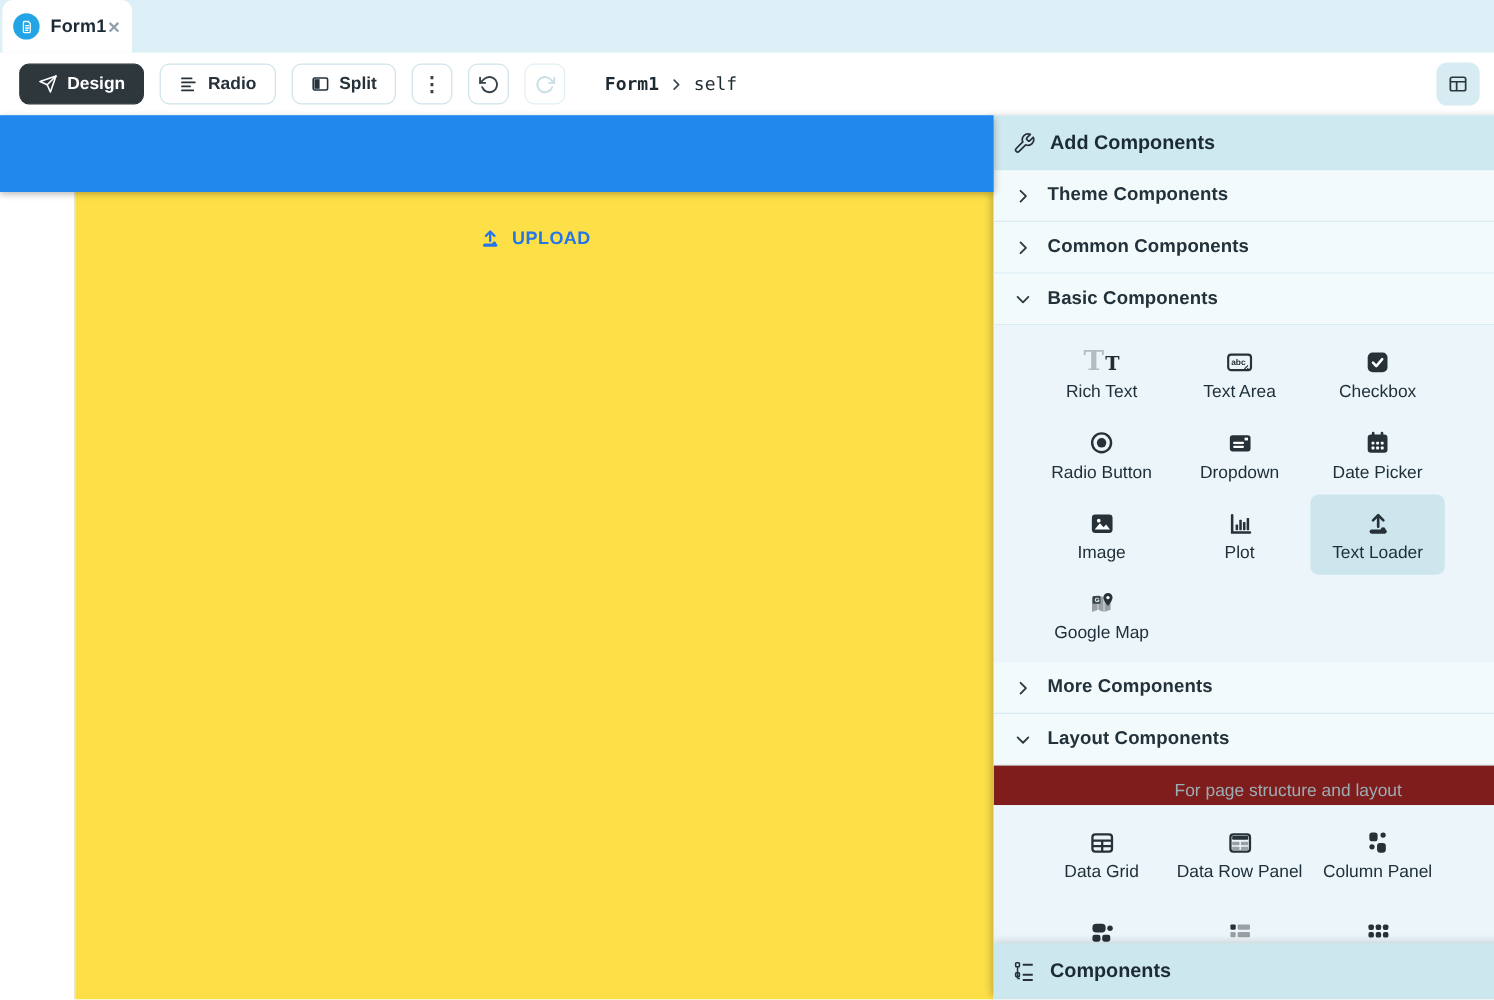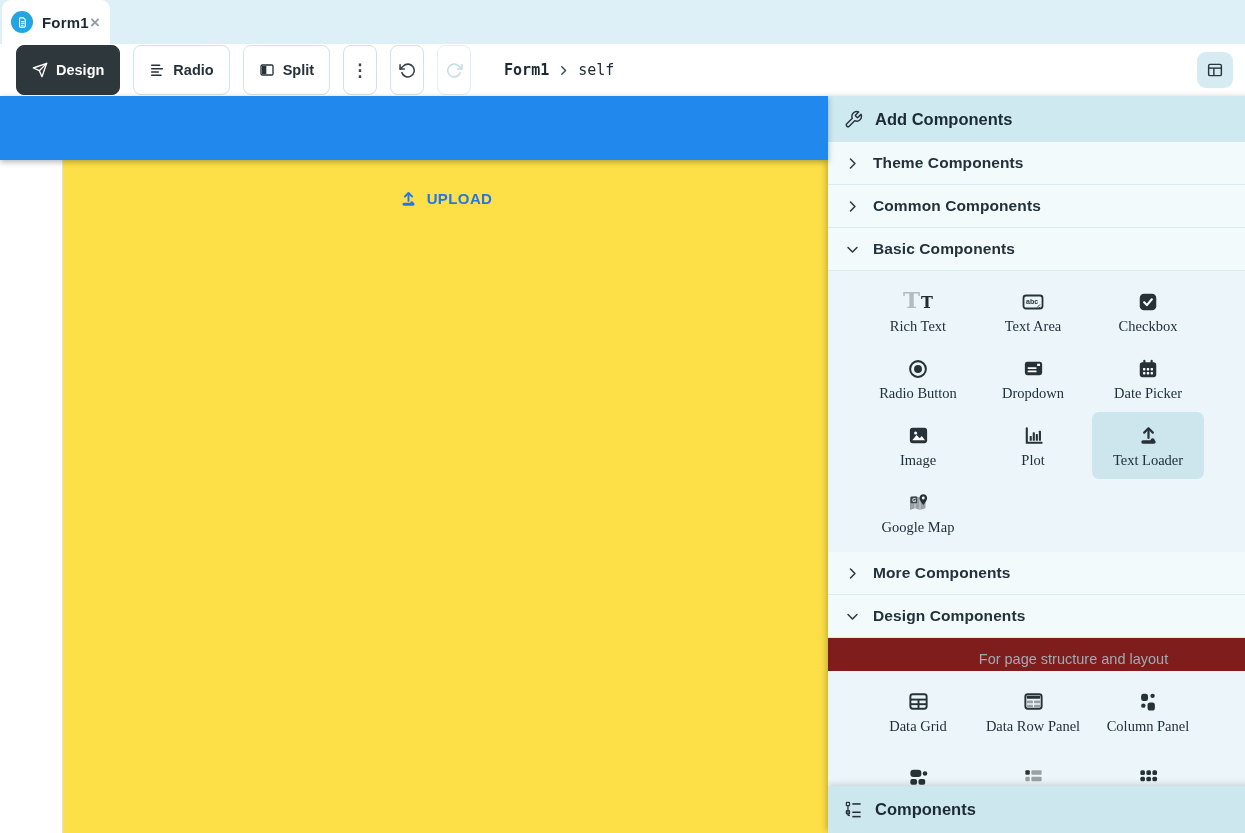--- a/index.html
+++ b/index.html
@@ -8,21 +8,21 @@
   
   .tabbar { height:44px; background:#ddf0f7; display:flex; align-items:flex-end; }
   .tab { width:108px; height:44px; background:#fff; border-radius:9px 9px 0 0; margin-left:2px;
          display:flex; align-items:center; padding:0 10px 0 9px; cursor:pointer; }
   .tab-ico { width:22px; height:22px; border-radius:50%; background:#23a5e5; display:flex; align-items:center; justify-content:center; flex:none; }
   .tab-label { margin-left:9px; font-size:15px; font-weight:700; color:#1c2b33; letter-spacing:.2px; }
   .tab-close { margin-left:auto; color:#8fa0a9; font-size:17px; font-weight:600; line-height:1; cursor:pointer; }
 
   
   .toolbar { height:52px; background:#fff; display:flex; align-items:center; padding-left:16px; gap:13px; position:relative; }
-  .btn { height:50px; border-radius:8px; border:1.6px solid #cfe3ea; background:#fff; display:flex; align-items:center;
+  .btn { height:34px; border-radius:8px; border:1.6px solid #cfe3ea; background:#fff; display:flex; align-items:center;
          gap:8px; padding:0 15px; font-weight:700; font-size:14.5px; color:#26313a; cursor:pointer; }
   .btn.dark { background:#2e373c; border-color:#2e373c; color:#fff; }
   .btn.square { width:34px; padding:0; justify-content:center; }
   .btn.disabled { border-color:#e2eff4; color:#c9dde5; cursor:default; }
   .kebab-glyph { font-size:17px; font-weight:700; color:#3a444b; letter-spacing:0; }
   .breadcrumb { margin-left:20px; display:flex; align-items:center; gap:9px;
                 font-family:"DejaVu Sans Mono","Liberation Mono",monospace; font-size:15px; color:#1d2a32; }
   .bc-root { font-weight:700; cursor:pointer; }
   .bc-current { cursor:pointer; }
   .bc-sep { display:flex; align-items:center; color:#37454d; }
@@ -47,21 +47,21 @@
   .sb-minus { font-size:20px; font-weight:700; color:#26313a; cursor:pointer; line-height:1; padding-right:4px; }
   .cat-row { height:43px; background:#f2fafc; border-bottom:1px solid #d9ecf2; display:flex; align-items:center;
              padding:0 16px; gap:13px; cursor:pointer; }
   .cat-label { font-size:15.5px; font-weight:600; color:#22313a; letter-spacing:.1px; }
   .chev { width:16px; height:16px; display:flex; align-items:center; justify-content:center; color:#2c3940; flex:none; }
   .comp-grid { display:grid; grid-template-columns:repeat(3,115px); padding:7px 0 6px 34px; background:#ecf6fa; }
   .tile { height:67px; width:112px; display:flex; flex-direction:column; align-items:center; justify-content:center;
           border-radius:7px; cursor:pointer; }
   .tile.selected { background:#cde6ee; }
   .ticon { height:27px; display:flex; align-items:center; justify-content:center; color:#263238; }
-  .tlabel { font-size:14.5px; margin-top:3px; color:#20303a; font-weight:500; white-space:nowrap;font-family:Liberation Serif, serif; }
+  .tlabel { font-size:14.5px; margin-top:3px; color:#20303a; font-weight:500; white-space:nowrap; }
   .section-desc { padding:13px 16px 4px 22px; font-size:14.5px; color:#9badb4; font-weight:500; background:#7f1d1d;
                   border-bottom:none;text-align:center; }
   .rich-t { font-family:"DejaVu Serif","Liberation Serif",serif; display:flex; align-items:baseline; }
   .rich-t .t1 { font-size:23px; font-weight:700; color:#b5bcbf; line-height:1; }
   .rich-t .t2 { font-size:16px; font-weight:800; color:#222c33; line-height:1; margin-left:1px; }
 
   .components-bar { position:absolute; left:0; right:0; bottom:0; height:47px; background:#cde7ee; z-index:6;
                     display:flex; align-items:center; padding:0 16px; gap:12px; box-shadow:0 -2px 6px rgba(0,0,0,.14); cursor:pointer; }
   .cb-title { font-size:16.5px; font-weight:700; color:#1c2b33; flex:1; }
   .cb-plus { font-size:24px; font-weight:500; color:#26313a; line-height:1; cursor:pointer; padding-right:4px; }
@@ -362,21 +362,21 @@
       </span>
       <span class="cat-label">More Components</span>
     </div>
 
     <div class="cat-row">
       <span class="chev">
         <svg width="13" height="13" viewBox="0 0 16 16" fill="none" stroke="#2c3940" stroke-width="1.9" stroke-linecap="round" stroke-linejoin="round">
             <path d="M2.5 5.5l5.5 5.5 5.5-5.5"></path>
           </svg>
       </span>
-      <span class="cat-label">Design Components</span>
+      <span class="cat-label">Layout Components</span>
     </div>
 
     <div class="section-desc">For page structure and layout</div>
 
     <div class="comp-grid">
 
       <div class="tile">
         <span class="ticon">
           <svg width="23" height="23" viewBox="0 0 24 24" fill="none" stroke="#263238" stroke-width="2">
             <rect x="3.5" y="4.5" width="17" height="15" rx="2.5"></rect>

